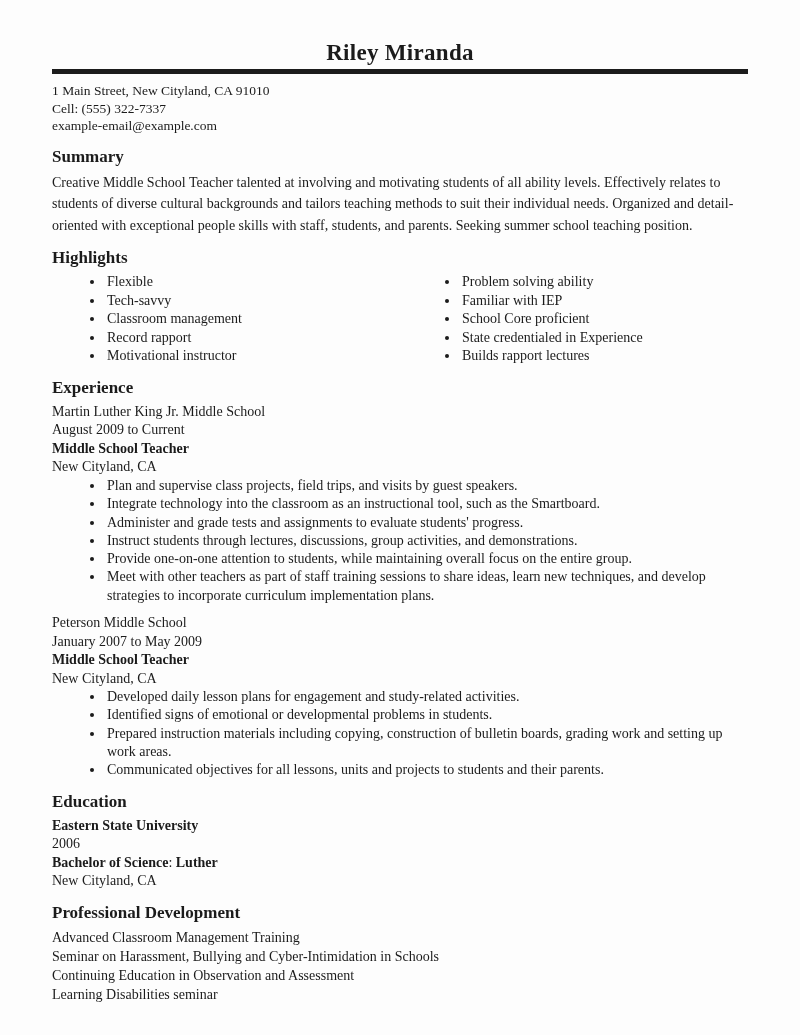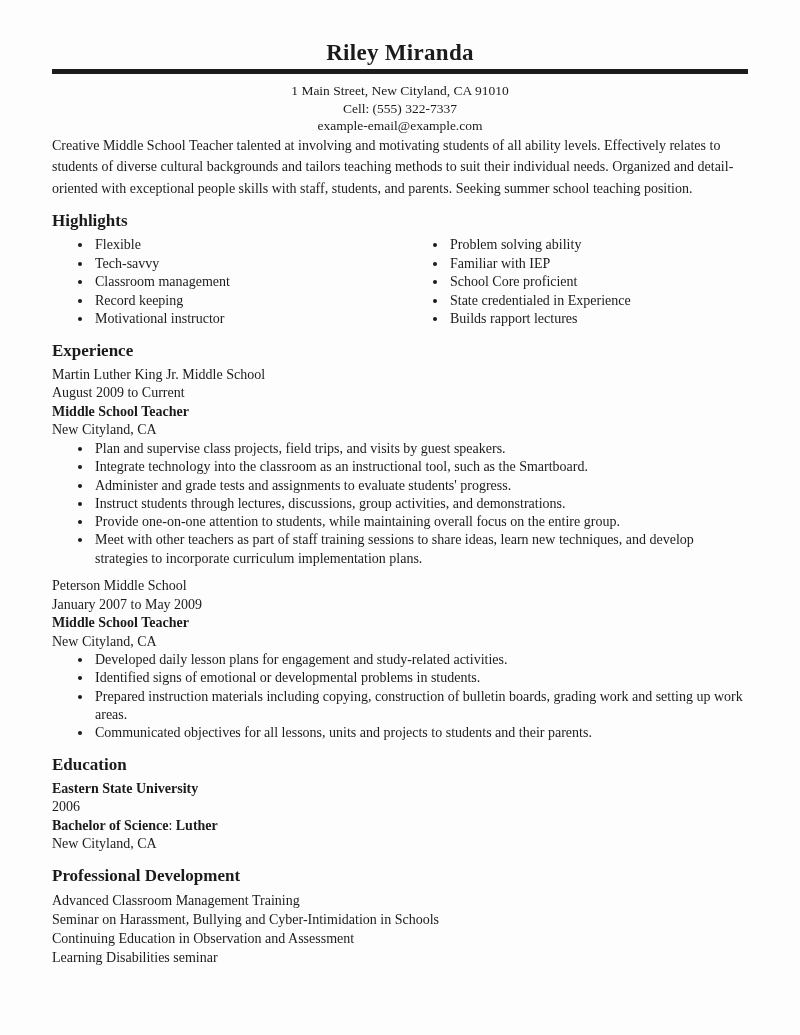--- a/index.html
+++ b/index.html
@@ -24,21 +24,20 @@
     line-height: 26px;
   }
   .double-rule {
     margin-top: 3px;
     height: 3px;
     border-top: 3px solid #1c1c1c;
     border-bottom: 2px solid #1c1c1c;
   }
   .contact {
     margin-top: 8px;
-    text-align: center;
     font-size: 13.5px;
     line-height: 17.5px;
   }
   
   .section-heading {
     font-size: 17px;
     font-weight: bold;
     margin-top: 12px;
     margin-bottom: 5px;
     line-height: 20px;
@@ -53,20 +52,21 @@
   .hl-col-left  { width: 51%; }
   .hl-col-right { width: 49%; }
   ul.bullets {
     list-style: disc;
     padding-left: 41px;
     font-size: 14px;
   }
   ul.bullets li {
     line-height: 18.6px;
     padding-left: 2px;
+    margin-left: 12px;
   }
   
   .job { margin-bottom: 9px; }
   .row-split {
     display: flex;
     justify-content: space-between;
     font-size: 14px;
     line-height: 18.5px;
     flex-direction: column;
   }
@@ -90,31 +90,32 @@
     <div class="name">Riley Miranda</div>
     <div class="double-rule"></div>
     <div class="contact">
       <div>1 Main Street, New Cityland, CA 91010</div>
       <div>Cell: (555) 322-7337</div>
       <div>example-email@example.com</div>
     </div>
   </div>
 
   <div>
+    <div class="section-heading">Summary</div>
     <div class="summary-text">Creative Middle School Teacher talented at involving and motivating students of all ability levels. Effectively relates to students of diverse cultural backgrounds and tailors teaching methods to suit their individual needs. Organized and detail-oriented with exceptional people skills with staff, students, and parents. Seeking summer school teaching position.</div>
   </div>
 
   <div>
     <div class="section-heading">Highlights</div>
     <div class="highlights-cols">
       <ul class="bullets hl-col-left">
         <li>Flexible</li>
         <li>Tech-savvy</li>
         <li>Classroom management</li>
-        <li>Record keeping</li>
+        <li>Record rapport</li>
         <li>Motivational instructor</li>
       </ul>
       <ul class="bullets hl-col-right">
         <li>Problem solving ability</li>
         <li>Familiar with IEP</li>
         <li>School Core proficient</li>
         <li>State credentialed in Experience</li>
         <li>Builds rapport lectures</li>
       </ul>
     </div>

